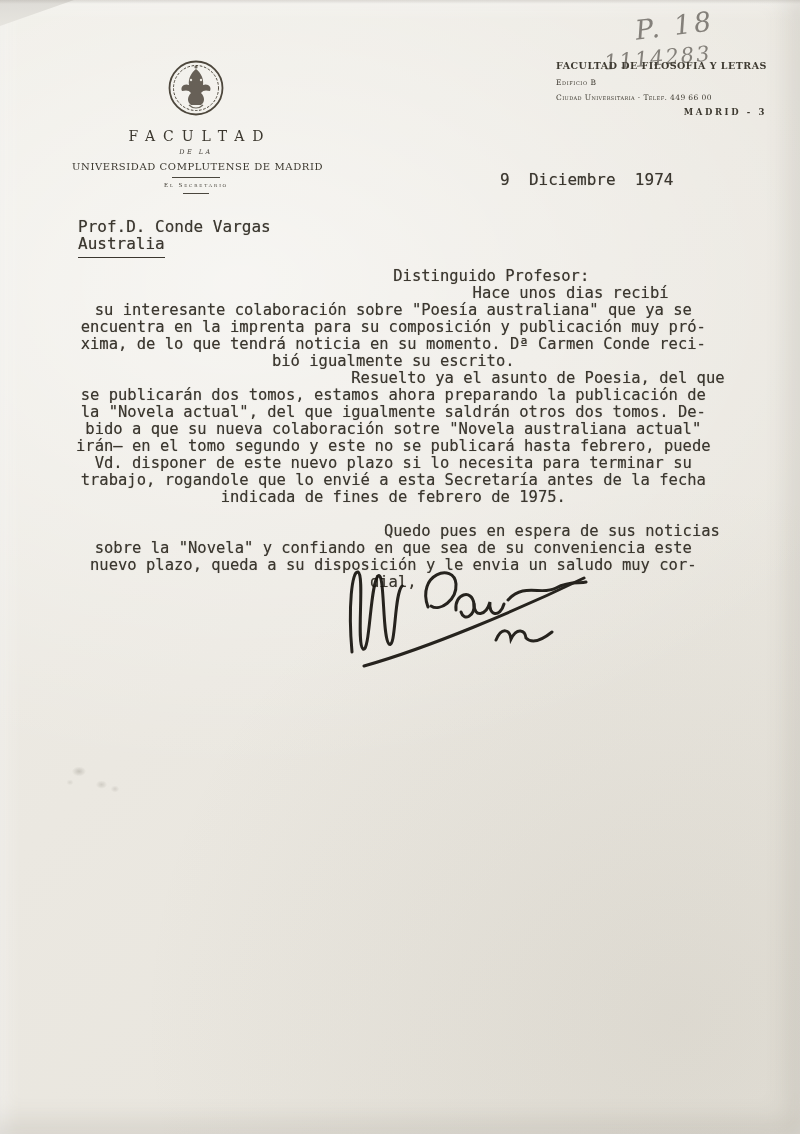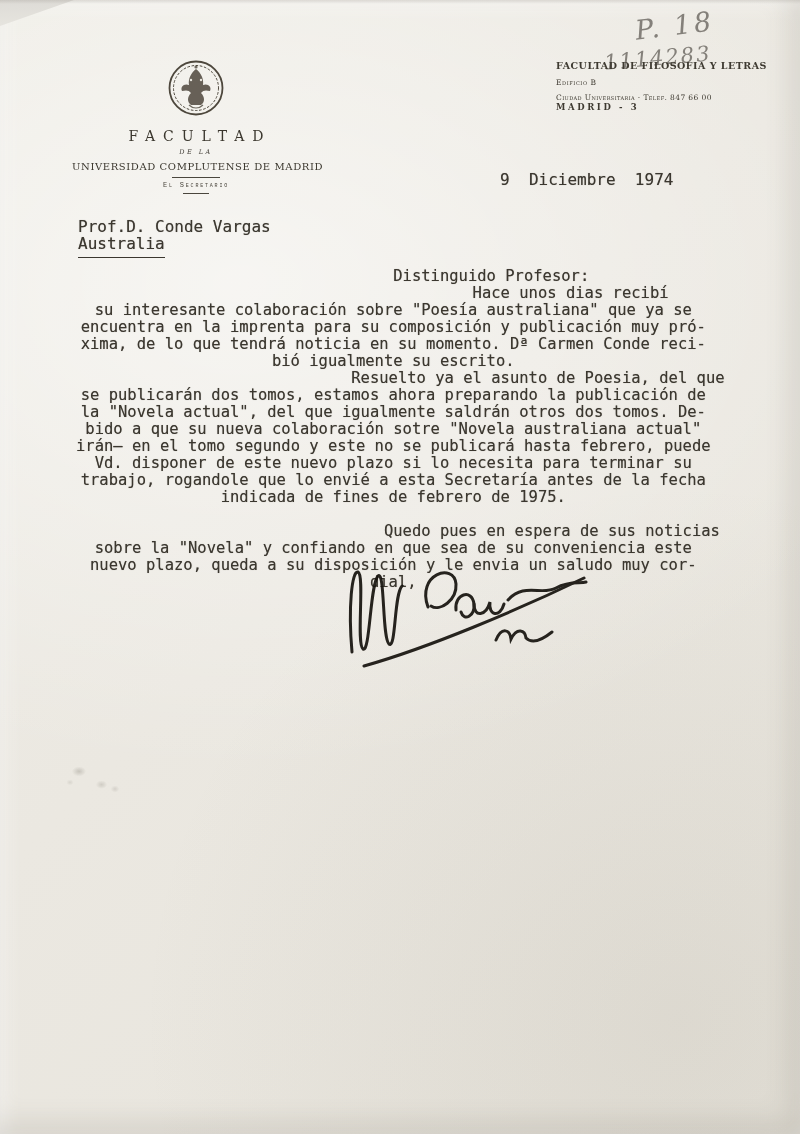--- a/index.html
+++ b/index.html
@@ -29,33 +29,33 @@
 
   
   .lh-left{position:absolute;left:72px;top:56px;width:248px;text-align:center;color:#3a362d;}
   .seal{display:block;margin:0 auto 8px auto;}
   .revista{font-family:"DejaVu Serif", serif;font-size:14px;letter-spacing:8px;text-indent:8px;color:#3b372e;}
   .dela{font-family:"DejaVu Serif", serif;font-size:6.5px;letter-spacing:2.5px;margin-top:4px;color:#45413a;font-style:italic;}
   .univ{font-family:"DejaVu Serif", serif;font-size:10px;letter-spacing:.6px;margin-top:5px;white-space:nowrap;color:#3b372e;}
   .rule{height:1px;background:#4a463d;margin:5px auto 0 auto;}
   .rule-top{width:48px;}
   .rule-bottom{width:26px;margin-top:4px;}
-  .secretario{font-family:Liberation Mono, monospace;font-size:7px;letter-spacing:1.8px;font-variant:small-caps;margin-top:3px;color:#4a463d;}
+  .secretario{font-family:Liberation Serif, serif;font-size:7px;letter-spacing:1.8px;font-variant:small-caps;margin-top:3px;color:#4a463d;}
 
   
   .pencil{position:absolute;color:#84807a;font-family:"DejaVu Serif", serif;font-style:italic;}
   .pencil-p18{left:635px;top:10px;font-size:27px;transform:rotate(-7deg);letter-spacing:3px;}
   .pencil-num{left:604px;top:46px;font-size:21px;transform:rotate(-5deg);letter-spacing:2px;}
 
   
   .fac{position:absolute;left:556px;top:60px;color:#3e3a31;font-family:"DejaVu Serif", serif;}
   .fac-1{font-size:9.5px;font-weight:bold;letter-spacing:.5px;white-space:nowrap;}
   .fac-2{font-size:7.5px;font-variant:small-caps;letter-spacing:.6px;margin-top:7px;}
   .fac-3{font-size:7.5px;font-variant:small-caps;letter-spacing:.4px;margin-top:6px;white-space:nowrap;}
-  .fac-4{font-size:8.5px;font-weight:bold;letter-spacing:2.6px;}
+  .fac-4{font-size:8.5px;font-weight:bold;letter-spacing:2.6px;margin-top:5px;text-align:right;}
 
   
   .tw{
     font-family:"DejaVu Sans Mono", monospace;
     color:#3b372f;
     text-shadow:0 0 .7px rgba(59,55,47,.55);
   }
   .date{position:absolute;left:500px;top:170px;font-size:16px;white-space:pre;}
   .recipient{position:absolute;left:78px;top:218px;font-size:16px;line-height:17px;white-space:pre;}
   .recipient .addr{border-bottom:1.4px solid #3b372f;padding-bottom:4px;}
@@ -103,21 +103,21 @@
     <div class="secretario">El Secretario</div>
     <div class="rule rule-bottom"></div>
   </div>
 
   <div class="pencil pencil-p18">P. 18</div>
   <div class="pencil pencil-num">1114283</div>
 
   <div class="fac">
     <div class="fac-1">FACULTAD DE FILOSOFIA Y LETRAS</div>
     <div class="fac-2">Edificio B</div>
-    <div class="fac-3">Ciudad Universitaria · Telef. 847 66 00</div>
+    <div class="fac-3">Ciudad Universitaria · Telef. 449 66 00</div>
     <div class="fac-4">MADRID - 3</div>
   </div>
 
   <div class="tw date">9  Diciembre  1974</div>
 
   <div class="tw recipient"><span>Prof.D. Conde Vargas</span>
 <span class="addr">Australia</span></div>
 
   <div class="tw body-text">                     Distinguido Profesor:
                                       Hace unos dias recibí

